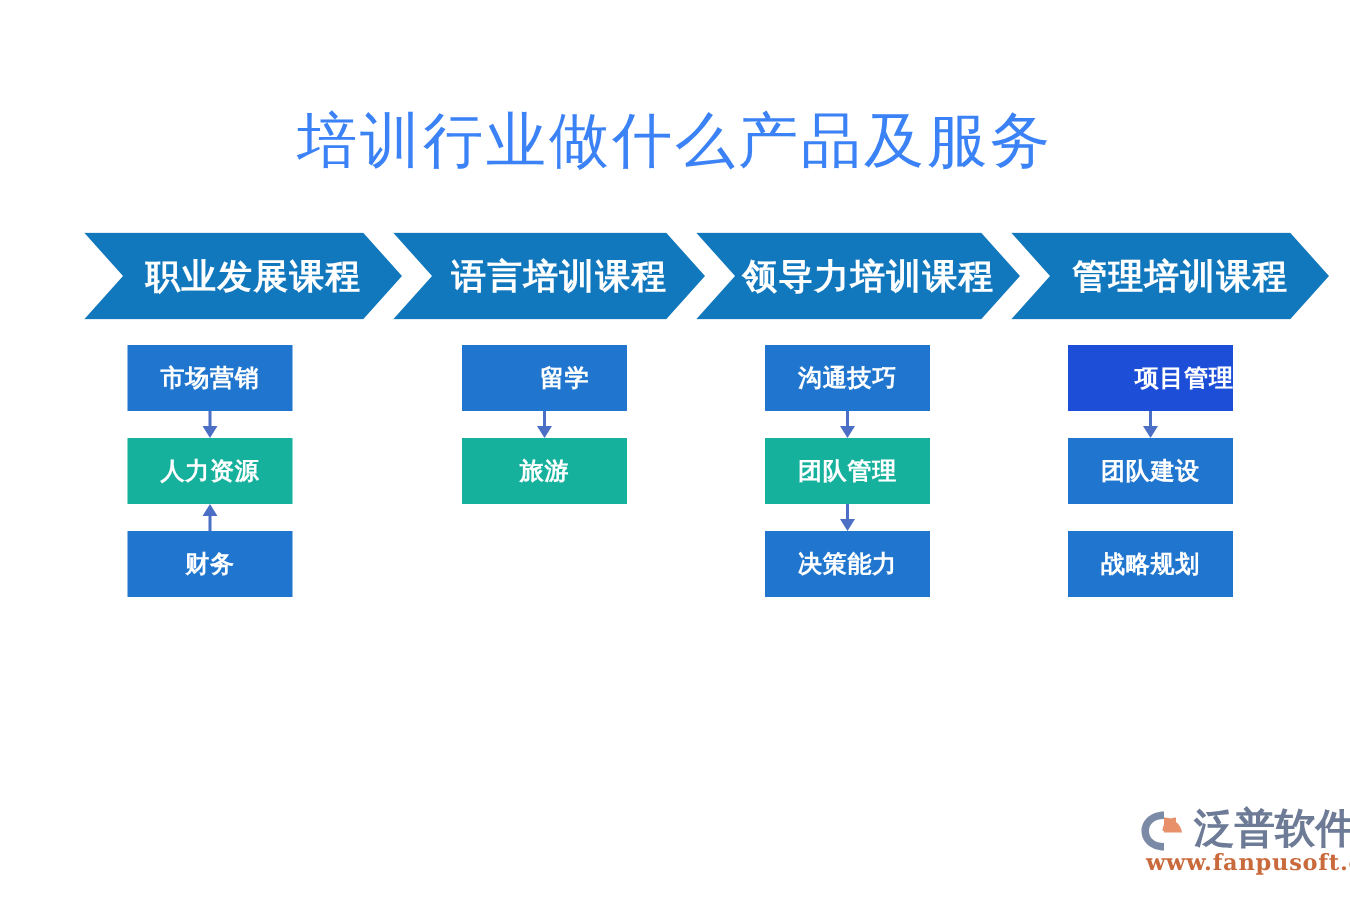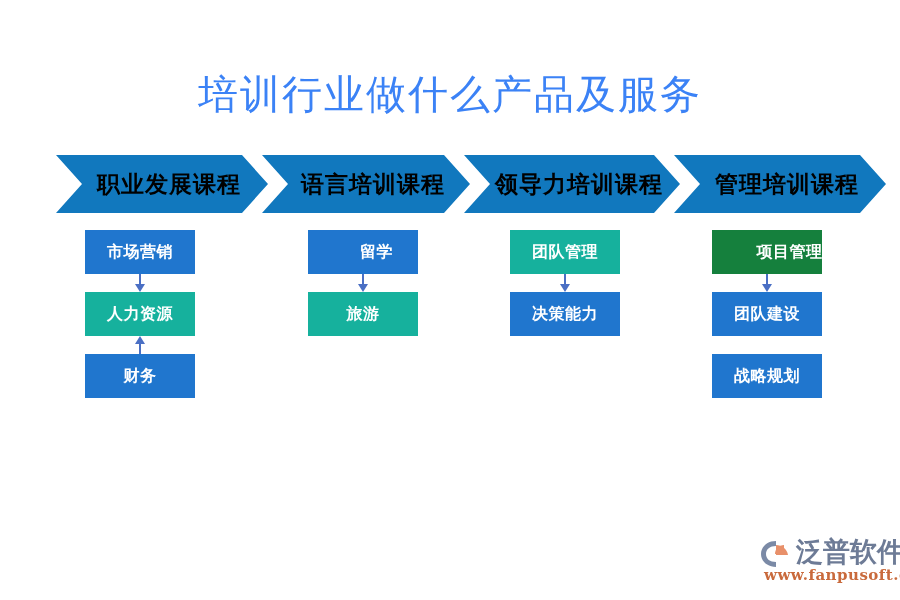--- a/index.html
+++ b/index.html
@@ -53,21 +53,21 @@
     height: 58px;
     background: #1178be;
     display: flex;
     align-items: center;
     justify-content: center;
     box-sizing: border-box;
     -webkit-clip-path: polygon(0 0, calc(100% - 26px) 0, 100% 50%, calc(100% - 26px) 100%, 0 100%, 26px 50%);
     clip-path: polygon(0 0, calc(100% - 26px) 0, 100% 50%, calc(100% - 26px) 100%, 0 100%, 26px 50%);
   }
   .chevron-label {
-    color: #000000;
+    color: #ffffff;
     font-size: 23px;
     font-weight: 700;
     letter-spacing: 1px;
     font-family: "DejaVu Serif", "Liberation Serif", serif;
     white-space: nowrap;
     padding-left: 14px;
   }
   .chev-0 { left: 8px;   width: 212px; }
   .chev-1 { left: 214px; width: 208px; }
   .chev-2 { left: 416px; width: 216px; }
@@ -230,39 +230,50 @@
           </div>
         </div>
         <div class="node-slot">
           <div class="node node-teal" style="background: rgb(22, 177, 157);">
             <span class="node-label">旅游</span>
           </div>
         </div>
       </div>
       <div class="column col-2">
         <div class="node-slot">
+          <div class="node node-blue" style="background: rgb(32, 118, 206);">
+            <span class="node-label">沟通技巧</span>
+          </div>
+          <div class="connector">
+            <svg width="10" height="18" viewBox="0 0 10 18">
+              <rect x="4" y="0" width="2" height="11" fill="#4a6fc4"></rect>
+              <path d="M0 10 L10 10 L5 18 Z" fill="#4a6fc4"></path>
+            </svg>
+          </div>
+        </div>
+        <div class="node-slot">
           <div class="node node-teal" style="background: rgb(22, 177, 157);">
             <span class="node-label">团队管理</span>
           </div>
           <div class="connector">
             <svg width="10" height="18" viewBox="0 0 10 18">
               <rect x="4" y="0" width="2" height="11" fill="#4a6fc4"></rect>
               <path d="M0 10 L10 10 L5 18 Z" fill="#4a6fc4"></path>
             </svg>
           </div>
         </div>
         <div class="node-slot">
           <div class="node node-blue" style="background: rgb(32, 118, 206);">
             <span class="node-label">决策能力</span>
           </div>
         </div>
       </div>
       <div class="column col-3">
         <div class="node-slot">
-          <div class="node node-blue" style="background: #15803d; padding-left: 45px;">
+          <div class="node node-blue" style="background: #1d4ed8; padding-left: 45px;">
             <span class="node-label">项目管理</span>
           </div>
           <div class="connector">
             <svg width="10" height="18" viewBox="0 0 10 18">
               <rect x="4" y="0" width="2" height="11" fill="#4a6fc4"></rect>
               <path d="M0 10 L10 10 L5 18 Z" fill="#4a6fc4"></path>
             </svg>
           </div>
         </div>
         <div class="node-slot">

